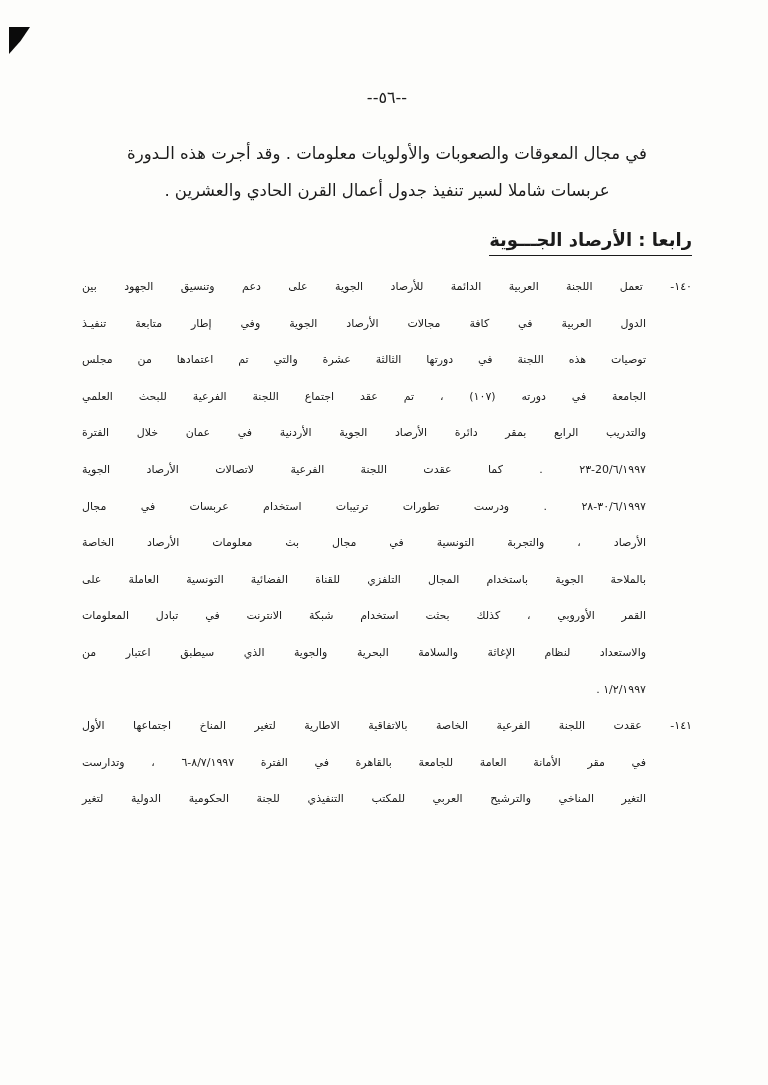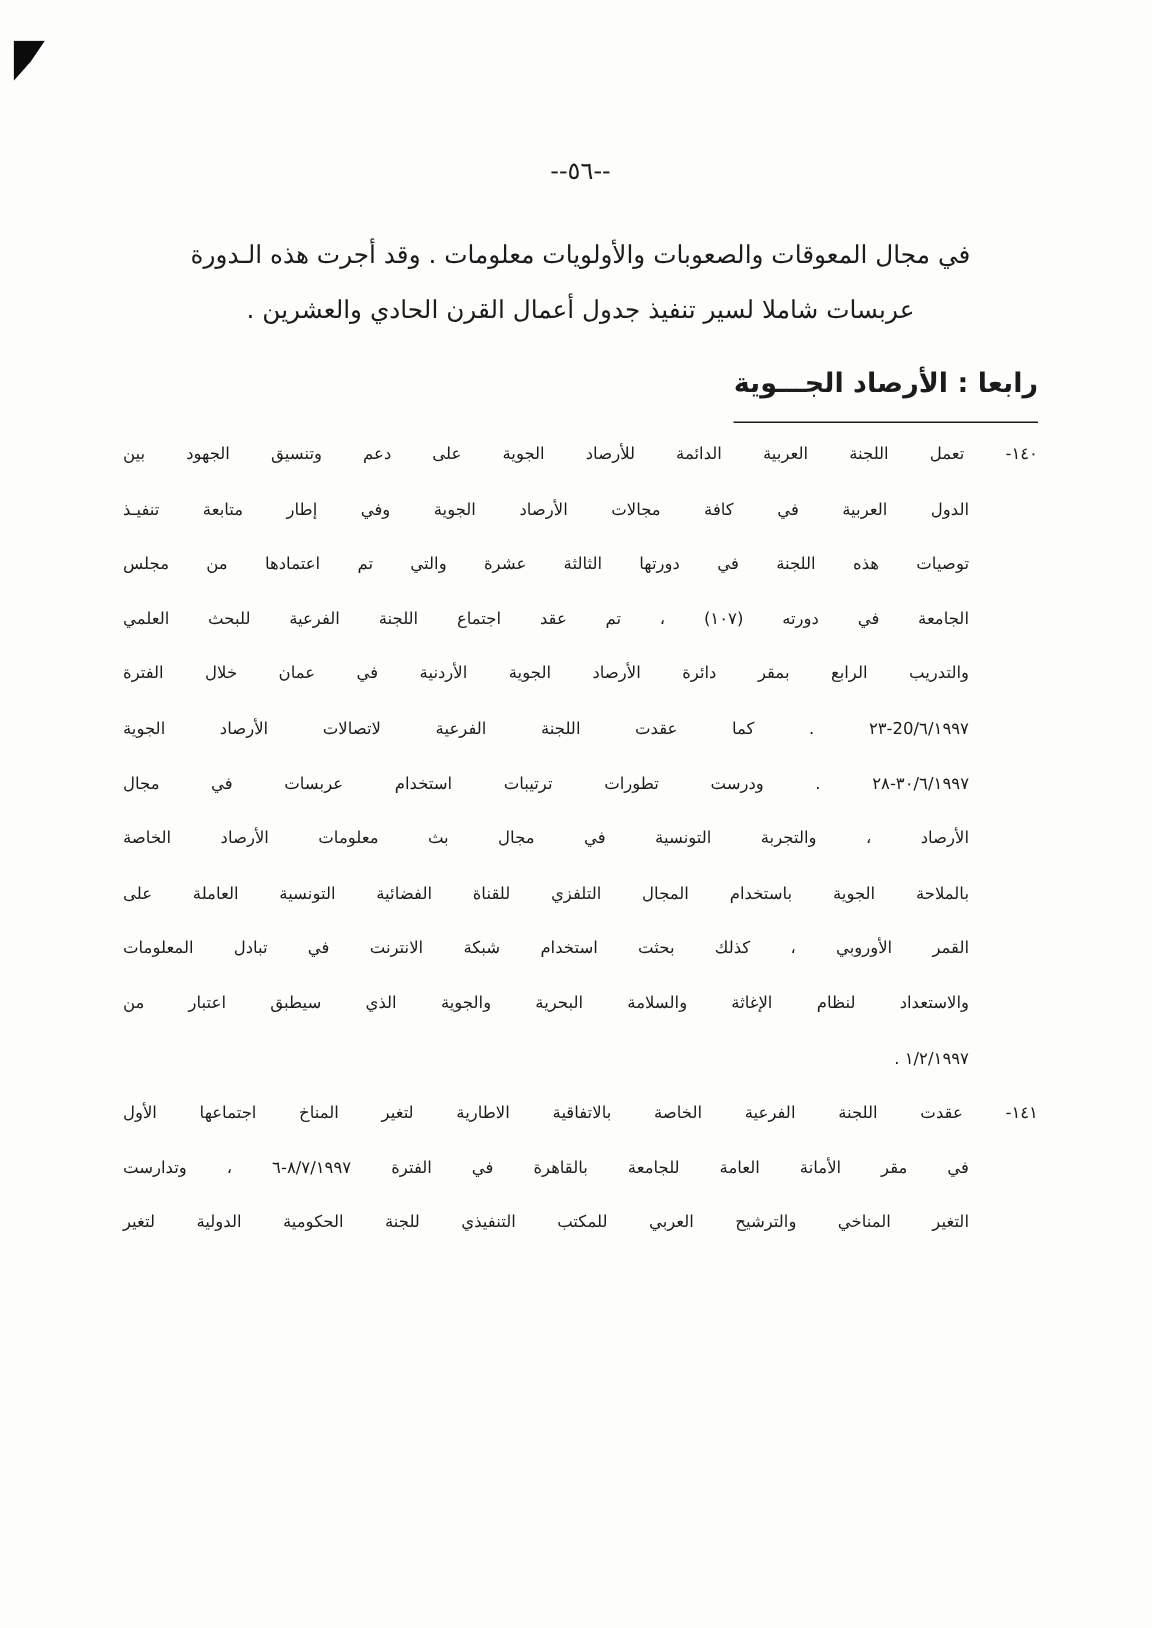--- a/index.html
+++ b/index.html
@@ -5,25 +5,25 @@
   html,body{margin:0;padding:0;background:#ffffff;}
   .page{
     position:relative;width:768px;height:1085px;overflow:hidden;
     background:#fdfdfb;color:#1b1b1b;
     font-family:"DejaVu Sans",sans-serif;
   }
   .corner-mark{
     position:absolute;left:9px;top:27px;width:21px;height:27px;background:#0b0b0b;
     clip-path:polygon(0 0,100% 0,55% 52%,0 100%);
   }
-  .content{position:absolute;top:104px;right:76px;left:82px;direction:rtl;}
+  .content{position:absolute;top:88px;right:76px;left:82px;direction:rtl;}
   .page-number{text-align:center;font-size:16px;letter-spacing:1px;margin-bottom:28px;}
   .intro{text-align:center;font-size:16.5px;line-height:37px;margin-bottom:16px;}
   .heading{font-size:18px;font-weight:bold;margin-bottom:14px;line-height:30px;}
-  .heading .u{border-bottom:1.6px solid #1b1b1b;padding-bottom:15px;}
+  .heading .u{border-bottom:1.6px solid #1b1b1b;padding-bottom:5px;}
   .item{font-size:11px;line-height:36.6px;}
   .jline{text-align:justify;text-align-last:justify;}
   .cont{margin-right:46px;}
   .short{text-align:center;text-align-last:right;}
 </style>
 </head>
 <body>
 
 <div class="page">
 

